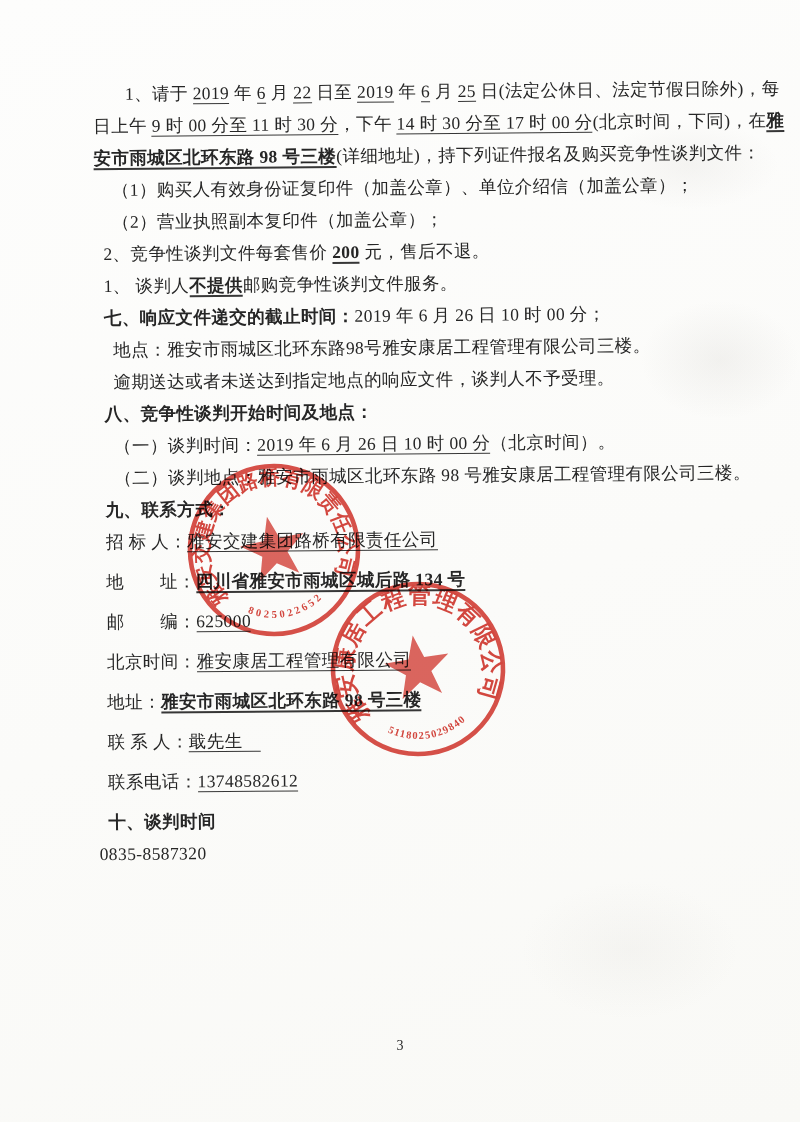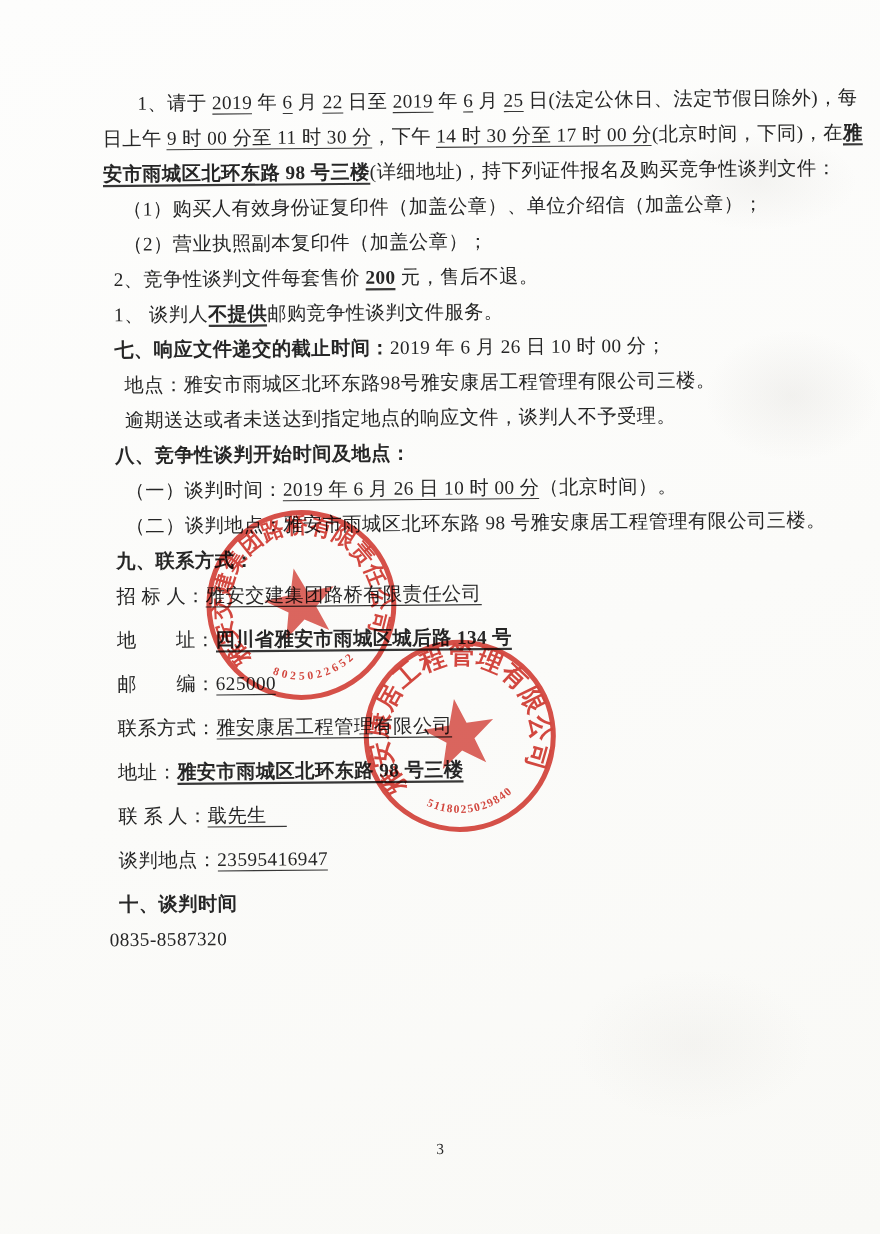--- a/index.html
+++ b/index.html
@@ -83,24 +83,24 @@
       <p class="line ind1"><span class="b">七、响应文件递交的截止时间：</span><span>2019 年 6 月 26 日 10 时 00 分；</span></p>
       <p class="line ind2"><span>地点：雅安市雨城区北环东路98号雅安康居工程管理有限公司三楼。</span></p>
       <p class="line ind2"><span>逾期送达或者未送达到指定地点的响应文件，谈判人不予受理。</span></p>
       <p class="line ind1"><span class="b">八、竞争性谈判开始时间及地点：</span></p>
       <p class="line ind2"><span>（一）谈判时间：</span><span class="u">2019 年 6 月 26 日 10 时 00 分</span><span>（北京时间）。</span></p>
       <p class="line ind2"><span>（二）谈判地点：雅安市雨城区北环东路 98 号雅安康居工程管理有限公司三楼。</span></p>
       <p class="line ind1"><span class="b">九、联系方式：</span></p>
       <p class="line ind1 sp-lg"><span>招 标 人：</span><span class="u">雅安交建集团路桥有限责任公司</span></p>
       <p class="line ind1 sp-lg"><span>地　　址：</span><span class="u b">四川省雅安市雨城区城后路 134 号</span></p>
       <p class="line ind1 sp-lg"><span>邮　　编：</span><span class="u">625000</span></p>
-      <p class="line ind1 sp-lg"><span>联系方式：</span><span class="u">雅安康居工程管理有限公司</span></p>
+      <p class="line ind1 sp-lg"><span>北京时间：</span><span class="u">雅安康居工程管理有限公司</span></p>
       <p class="line ind1 sp-lg"><span>地址：</span><span class="u b">雅安市雨城区北环东路 98 号三楼</span></p>
       <p class="line ind1 sp-lg"><span>联 系 人：</span><span class="u">戢先生　</span></p>
-      <p class="line ind1 sp-lg"><span>谈判地点：</span><span class="u">23595416947</span></p>
+      <p class="line ind1 sp-lg"><span>联系电话：</span><span class="u">13748582612</span></p>
       <p class="line ind1"><span class="b">十、谈判时间</span></p>
       <p class="line"><span>0835-8587320</span></p>
     </div>
 
   <div class="seal one">
     <svg viewBox="-95 -95 190 190" xmlns="http://www.w3.org/2000/svg">
       <defs>
         <path id="ringpath1" d="M -38 54 A 66 66 0 1 1 38 54"></path>
         <path id="serialpath1" d="M -44 51.8 A 68 68 0 0 0 44 51.8"></path>
       </defs>

